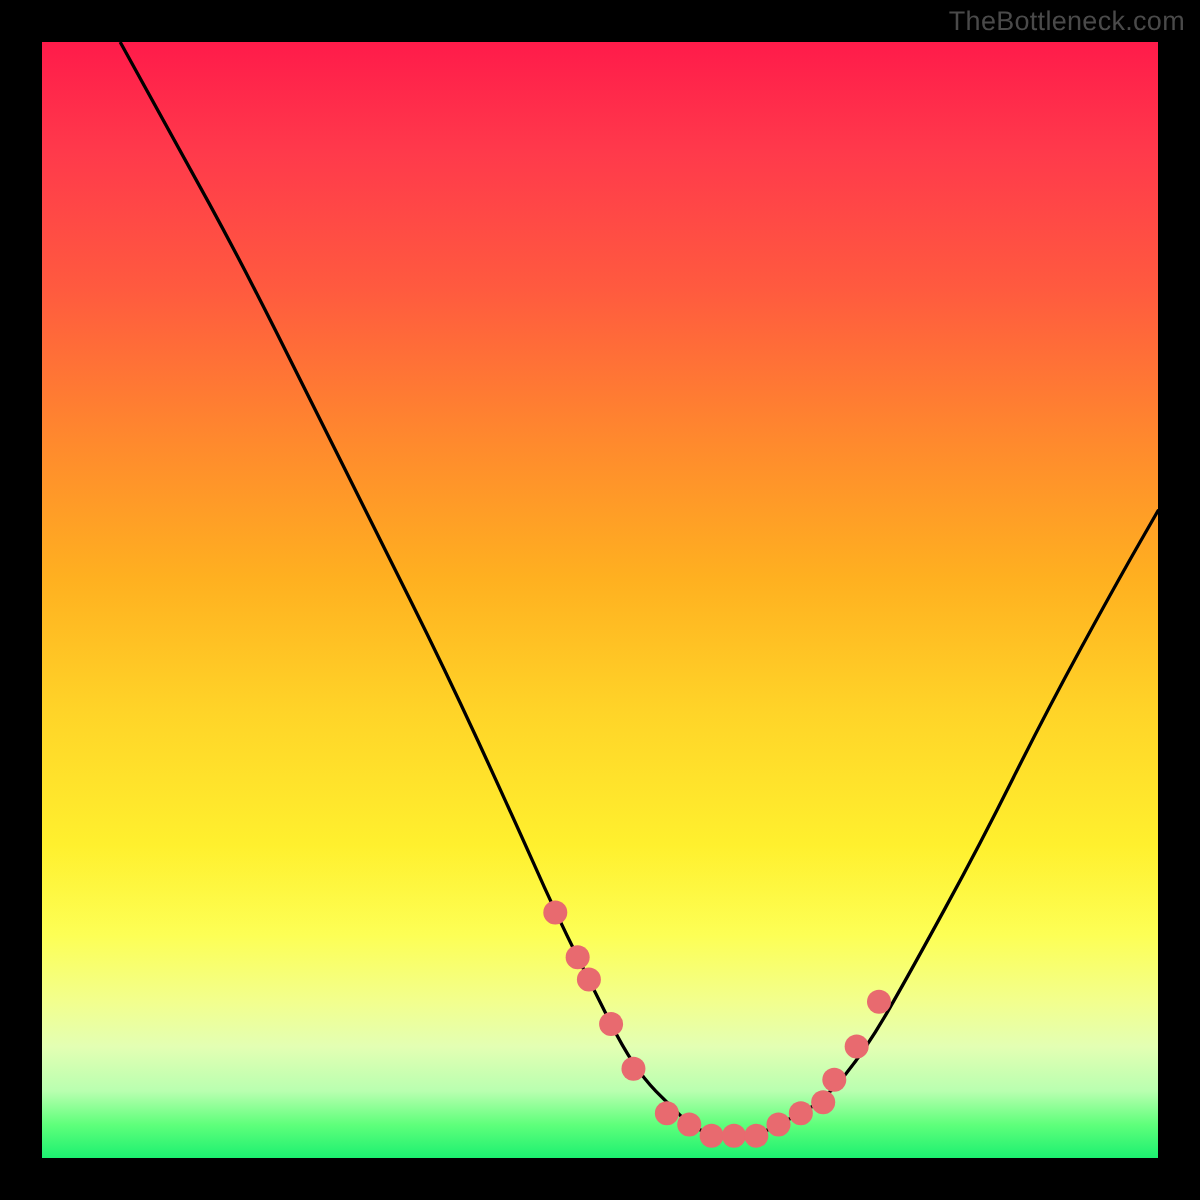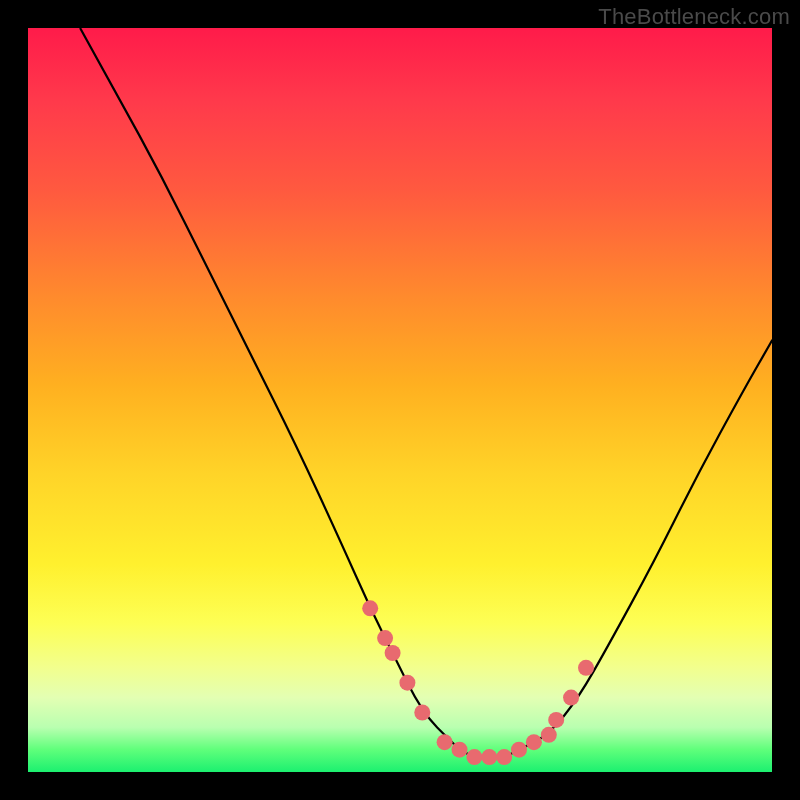--- a/index.html
+++ b/index.html
@@ -39,21 +39,21 @@
       #b9ffb0 94%,
       #5fff7b 97%,
       #1cf070 100%
     );
   }
   .watermark {
     position: absolute;
     top: 4px;
     right: 10px;
     color: #4a4a4a;
-    font-size: 22px;
+    font-size: 18px;
     letter-spacing: 0.2px;
     user-select: none;
   }
   svg.curve {
     position: absolute;
     left: 0;
     top: 0;
     width: 744px;
     height: 744px;
     overflow: visible;

